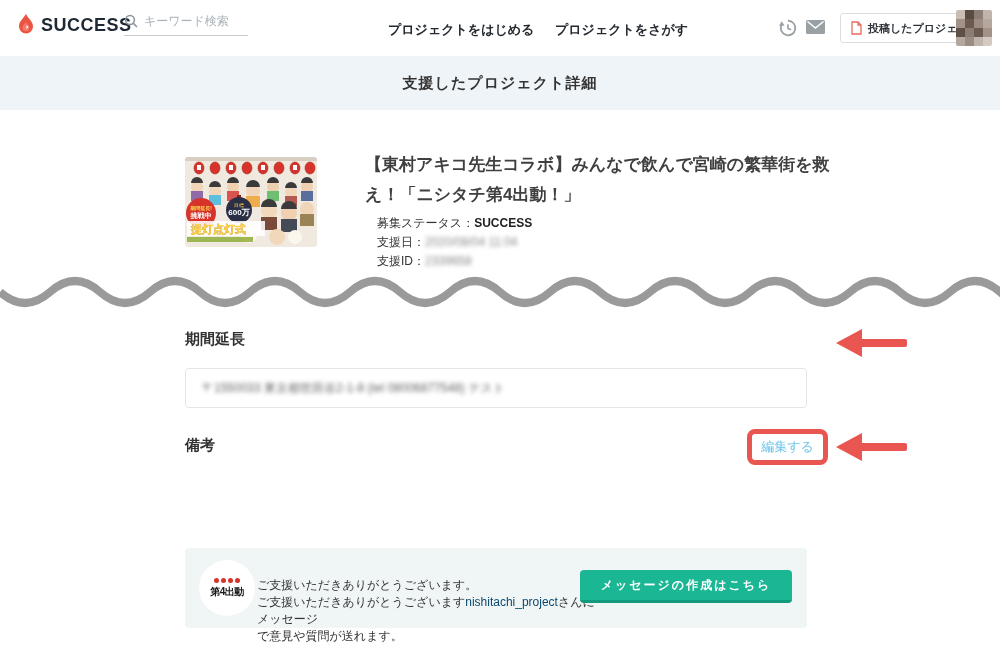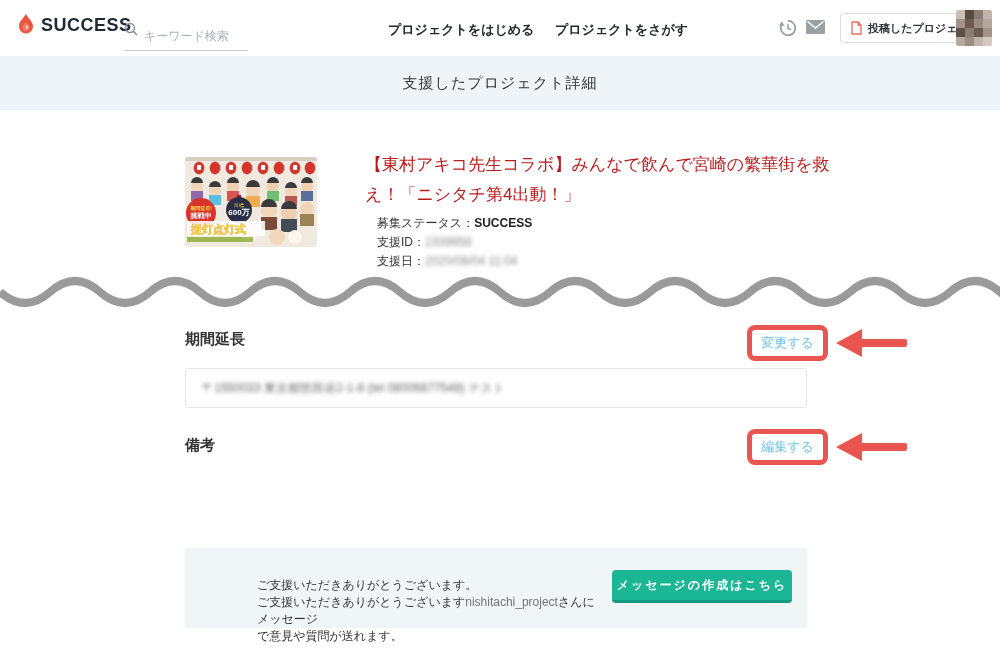--- a/index.html
+++ b/index.html
@@ -6,43 +6,43 @@
   html,body { width:1000px; height:652px; }
   body { font-family:"Liberation Sans","DejaVu Sans",sans-serif; background:#fff; color:#333; }
   .page { position:relative; width:1000px; height:652px; overflow:hidden; background:#fff; }
 
   
   .header { position:absolute; top:0; left:0; width:1000px; height:56px; background:#fff; }
   .logo { position:absolute; left:16px; top:13px; display:flex; align-items:center; gap:5px; cursor:pointer; }
   .logo-text { font-size:18px; font-weight:800; letter-spacing:.5px; color:#1f2933; }
   .search-wrap { position:absolute; left:124px; top:14px; width:124px; }
   .search-row { display:flex; align-items:center; gap:6px; }
-  .search-input { border:none; outline:none; width:100px; font-size:12px; color:#333; background:transparent;margin-top:15px; }
+  .search-input { border:none; outline:none; width:100px; font-size:12px; color:#333; background:transparent; }
   .search-input::placeholder { color:#aab2b8; }
   .search-underline { margin-top:7px; height:1px; background:#c9cdd1; }
   .nav-link { position:absolute; top:21px; font-size:13px; font-weight:bold; color:#24292f; cursor:pointer; white-space:nowrap; }
   .nav-start { left:388px; } .nav-find { left:514px;padding-left:41px; }
   .hicon { position:absolute; top:18px; cursor:pointer; }
   .icon-history { left:778px; } .icon-mail { left:806px; top:20px; }
   .posted-btn { position:absolute; left:840px; top:13px; height:30px; padding:0 10px; background:#fff;
     border:1px solid #dcdfe2; border-radius:3px; display:flex; align-items:center; gap:6px; cursor:pointer; }
   .posted-btn span { font-size:11px; font-weight:bold; color:#2c3238; }
   .avatar-mosaic { position:absolute; left:956px; top:10px; width:36px; height:36px; border-radius:2px; overflow:hidden;
     display:grid; grid-template-columns:repeat(4,1fr); grid-template-rows:repeat(4,1fr); cursor:pointer; }
   .avatar-mosaic i { display:block; }
 
   
   .subheader { position:absolute; top:56px; left:0; width:1000px; height:54px; background:#eff4f8;
     display:flex; align-items:center; justify-content:center; }
-  .subheader-title { font-size:15px; font-weight:normal; color:#333; letter-spacing:1px; }
+  .subheader-title { font-size:15px; font-weight:bold; color:#333; letter-spacing:1px; }
 
   
   .thumb { position:absolute; left:185px; top:157px; width:132px; height:90px; border-radius:3px; overflow:hidden; cursor:pointer; }
-  .proj-title { position:absolute; left:365px; top:150px; width:482px; font-size:17px; font-weight:normal;
-    line-height:30px; color:#b91c1c; cursor:pointer; }
+  .proj-title { position:absolute; left:365px; top:150px; width:482px; font-size:17px; font-weight:bold;
+    line-height:30px; color:#404040; cursor:pointer; }
   .status-block { position:absolute; left:365px; top:214px; font-size:12px; line-height:19px; color:#333;margin-left:12px; }
   .status-row b { font-weight:bold; color:#222; }
   .redacted { color:#8a8a8a; filter:blur(2.2px); user-select:none; }
 
   
   .wave { position:absolute; left:0; top:270px; width:1000px; height:44px; }
 
   
   .sec-label { position:absolute; font-size:15px; font-weight:bold; color:#333; }
   .lbl-delivery { left:185px; top:330px; } .lbl-remarks { left:185px; top:436px; }
@@ -63,22 +63,22 @@
   .arrow .shaft { position:absolute; left:24px; top:10px; width:47px; height:8px; background:#e95550; border-radius:2px; }
 
   
   .panel { position:absolute; left:185px; top:548px; width:622px; height:80px; background:#f0f5f6; border-radius:4px; }
   .panel-avatar { position:absolute; left:14px; top:12px; width:56px; height:56px; border-radius:50%; background:#fff;
     display:flex; flex-direction:column; align-items:center; justify-content:center; gap:2px; }
   .dots { display:flex; gap:2px; }
   .dots i { width:5px; height:5px; border-radius:50%; background:#d7332a; display:block; }
   .panel-avatar-text { font-size:10px; font-weight:900; color:#191919; letter-spacing:-.5px; }
   .panel-text { position:absolute; left:72px; top:29px; width:348px; font-size:12px; line-height:17px; color:#333; }
-  .owner-link { color:#737373; cursor:pointer; }
-  .msg-btn { position:absolute; right:15px; top:22px; width:180px; height:33px; background:#1bb795; border:none;
+  .owner-link { color:#0c4a6e; cursor:pointer; }
+  .msg-btn { position:absolute; right:15px; top:22px; width:212px; height:33px; background:#1bb795; border:none;
     border-bottom:3px solid #129a7d; border-radius:4px; color:#fff; font-size:12px; font-weight:bold;
     letter-spacing:2px; cursor:pointer; font-family:inherit; }
 </style>
 </head>
 <body>
 
 <div class="page">
 
   <div class="header">
     <div class="logo">
@@ -234,53 +234,59 @@
     </svg>
   </div>
 
   <div class="proj-title">【東村アキコ先生コラボ】みんなで飲んで宮崎の繁華街を救え！「ニシタチ第4出動！」</div>
 
   <div class="status-block">
     <div class="status-row">
       <span>募集ステータス：</span><b>SUCCESS</b>
     </div>
     <div class="status-row">
+      <span>支援日：</span><span class="redacted">2020/08/04 11:04</span>
+    </div>
+    <div class="status-row">
       <span>支援ID：</span><span class="redacted">2339658</span>
-    </div>
-    <div class="status-row">
-      <span>支援日：</span><span class="redacted">2020/08/04 11:04</span>
     </div>
   </div>
 
   <svg class="wave" viewBox="0 0 1000 44" preserveAspectRatio="none">
     <path d="M0 22 Q25 44 50 22 T100 22 T150 22 T200 22 T250 22 T300 22 T350 22 T400 22 T450 22 T500 22 T550 22 T600 22 T650 22 T700 22 T750 22 T800 22 T850 22 T900 22 T950 22 T1000 22 T1050 22" fill="none" stroke="#9a9a9a" stroke-width="8"></path>
   </svg>
 
   <div class="sec-label lbl-delivery">期間延長</div>
-  <div class="anno anno-1">
-    <span class="small-link">変更する</span>
-  </div>
   <div class="arrow arrow-1">
     <div class="head"></div>
     <div class="shaft"></div>
   </div>
   <div class="value-box box-address">
     <span class="box-text redacted">〒1550033 東京都世田谷2-1-8 (tel 08006877548) テスト</span>
   </div>
 
   <div class="sec-label lbl-remarks">備考</div>
   <div class="anno anno-2">
     <span class="small-link">編集する</span>
   </div>
   <div class="arrow arrow-2">
     <div class="head"></div>
     <div class="shaft"></div>
   </div>
 
   <div class="panel">
+    <div class="panel-avatar">
+      <span class="dots">
+          <i></i>
+          <i></i>
+          <i></i>
+          <i></i>
+        </span>
+      <span class="panel-avatar-text">第4出動</span>
+    </div>
     <div class="panel-text">
       <span>ご支援いただきありがとうございます。</span><br>
       <span>ご支援いただきありがとうございます</span><span class="owner-link">nishitachi_project</span><span>さんにメッセージ</span><br>
       <span>で意見や質問が送れます。</span>
     </div>
     <button class="msg-btn">メッセージの作成はこちら</button>
   </div>
 
 </div>
 

